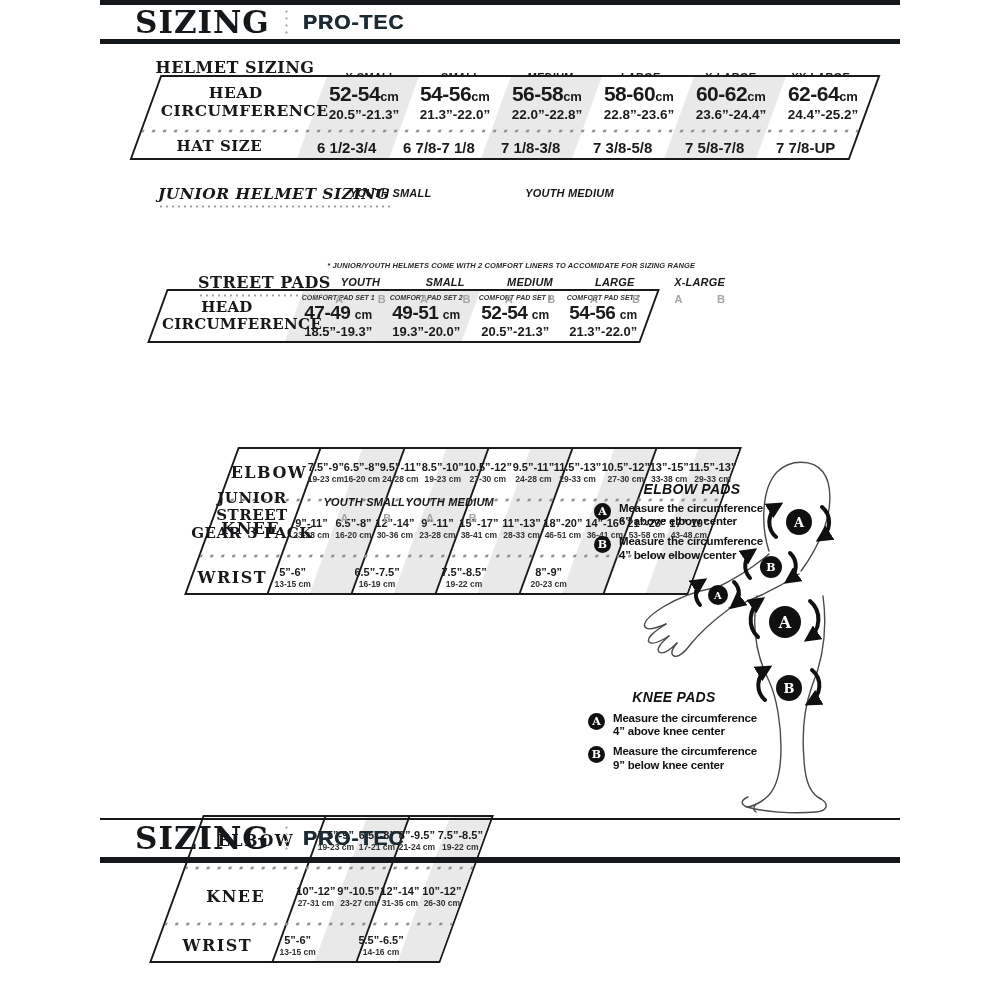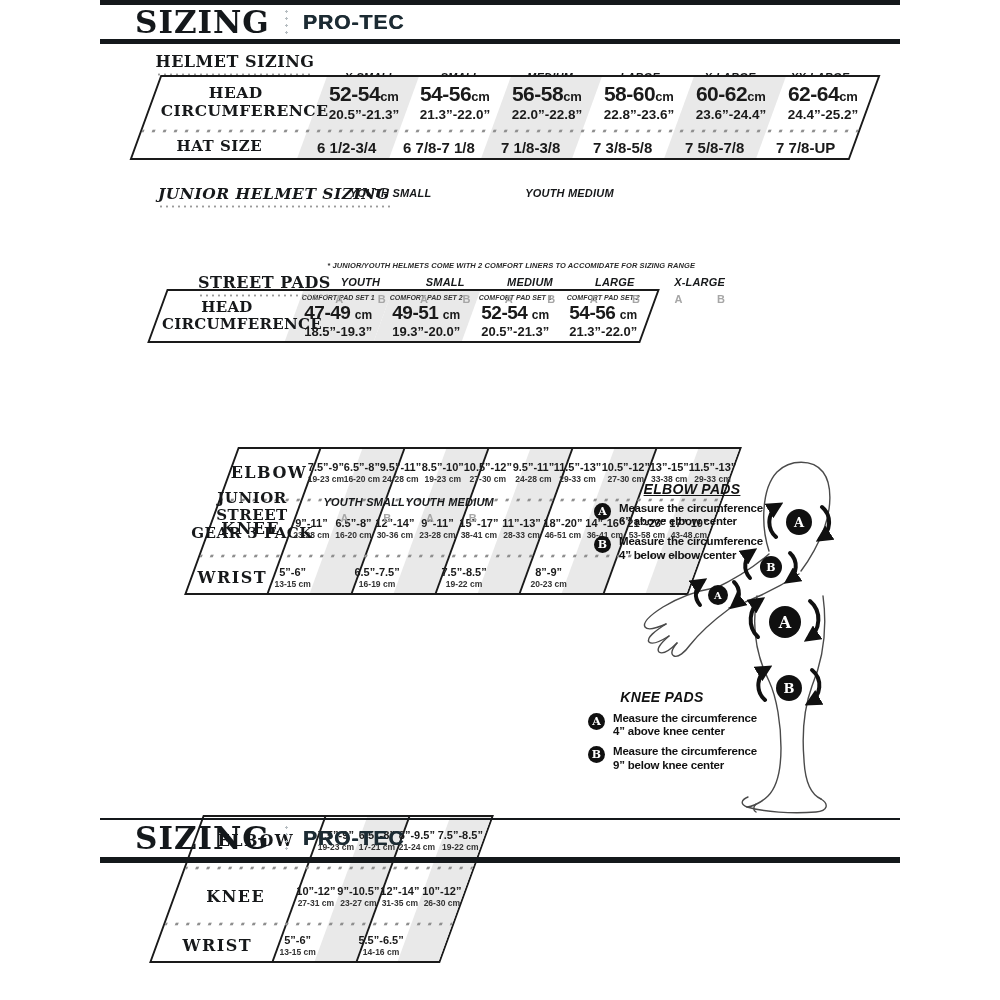--- a/index.html
+++ b/index.html
@@ -13,21 +13,21 @@
   .vdots{width:3px;height:28px;margin:0 15px;
          background-image:radial-gradient(circle,#b5bcc0 1.2px,transparent 1.4px);
          background-size:3px 7px;background-repeat:repeat-y;}
   .protec{font-size:21px;font-weight:900;letter-spacing:1px;color:#1c2b33;text-shadow:.6px 0 0 currentColor;text-align:center;}
   
   .stitle{font-family:"DejaVu Serif",serif;font-weight:bold;font-size:16px;letter-spacing:.5px;color:#16181a;display:inline-block;text-align:center;}
   .dotline{height:4px;margin-top:2px;background-image:radial-gradient(circle,#9b9b9b 1px,transparent 1.2px);
            background-size:6px 3px;background-repeat:repeat-x;}
   .colhdr{flex:1;text-align:center;font-style:italic;font-weight:bold;font-size:11px;letter-spacing:.2px;color:#16181a;white-space:nowrap;}
   .ab{flex:1;text-align:center;font-weight:bold;font-size:11px;color:#a6a6a6;}
-  .hdrflex{display:flex;}
+  .hdrflex{display:flex;align-items:flex-end;}
   
   .ptable{transform:skewX(-20deg);border:2px solid #1a1a1a;box-sizing:border-box;position:relative;background:#fff;}
   .bg{position:absolute;inset:0;display:flex;}
   .bg .spacer{height:100%;}
   .bg .stripe{flex:1;height:100%;}
   .helmet-t .bg .stripe:nth-child(even){background:#e9e9e9;}
   .jhelmet-t .bg .stripe:nth-child(2),.jhelmet-t .bg .stripe:nth-child(3){background:#e9e9e9;}
   .street-t .bg .stripe:nth-child(odd){background:#e9e9e9;}
   .street-t .bg .stripe:nth-child(even){border-left:2px solid #1a1a1a;}
   .jstreet-t .bg .stripe:nth-child(odd){background:#e9e9e9;}
@@ -633,40 +633,40 @@
                 <div class="scm"></div>
               </div>
             </div>
             </div>
         </div>
 
       </div>
       </div>
   </div>
 
-  <div class="abs gtitle" style="left:612px;top:481px;width:160px;text-decoration:underline;">ELBOW PADS</div>
+  <div class="abs gtitle" style="left:612px;top:481px;width:160px;">ELBOW PADS</div>
   <div class="abs" style="left:594px;top:502px;width:210px;">
 
   <div class="gitem">
       <div class="badge">A</div>
       <div>
         <div class="gline">Measure the circumference</div>
         <div class="gline">6” above elbow center</div>
       </div>
     </div>
       <div class="gitem">
       <div class="badge">B</div>
       <div>
         <div class="gline">Measure the circumference</div>
         <div class="gline">4” below elbow center</div>
       </div>
     </div>
     </div>
 
-  <div class="abs gtitle" style="left:582px;top:689px;width:160px;">KNEE PADS</div>
+  <div class="abs gtitle" style="left:594px;top:689px;width:160px;">KNEE PADS</div>
   <div class="abs" style="left:588px;top:712px;width:210px;">
 
   <div class="gitem">
       <div class="badge">A</div>
       <div>
         <div class="gline">Measure the circumference</div>
         <div class="gline">4” above knee center</div>
       </div>
     </div>
       <div class="gitem">

